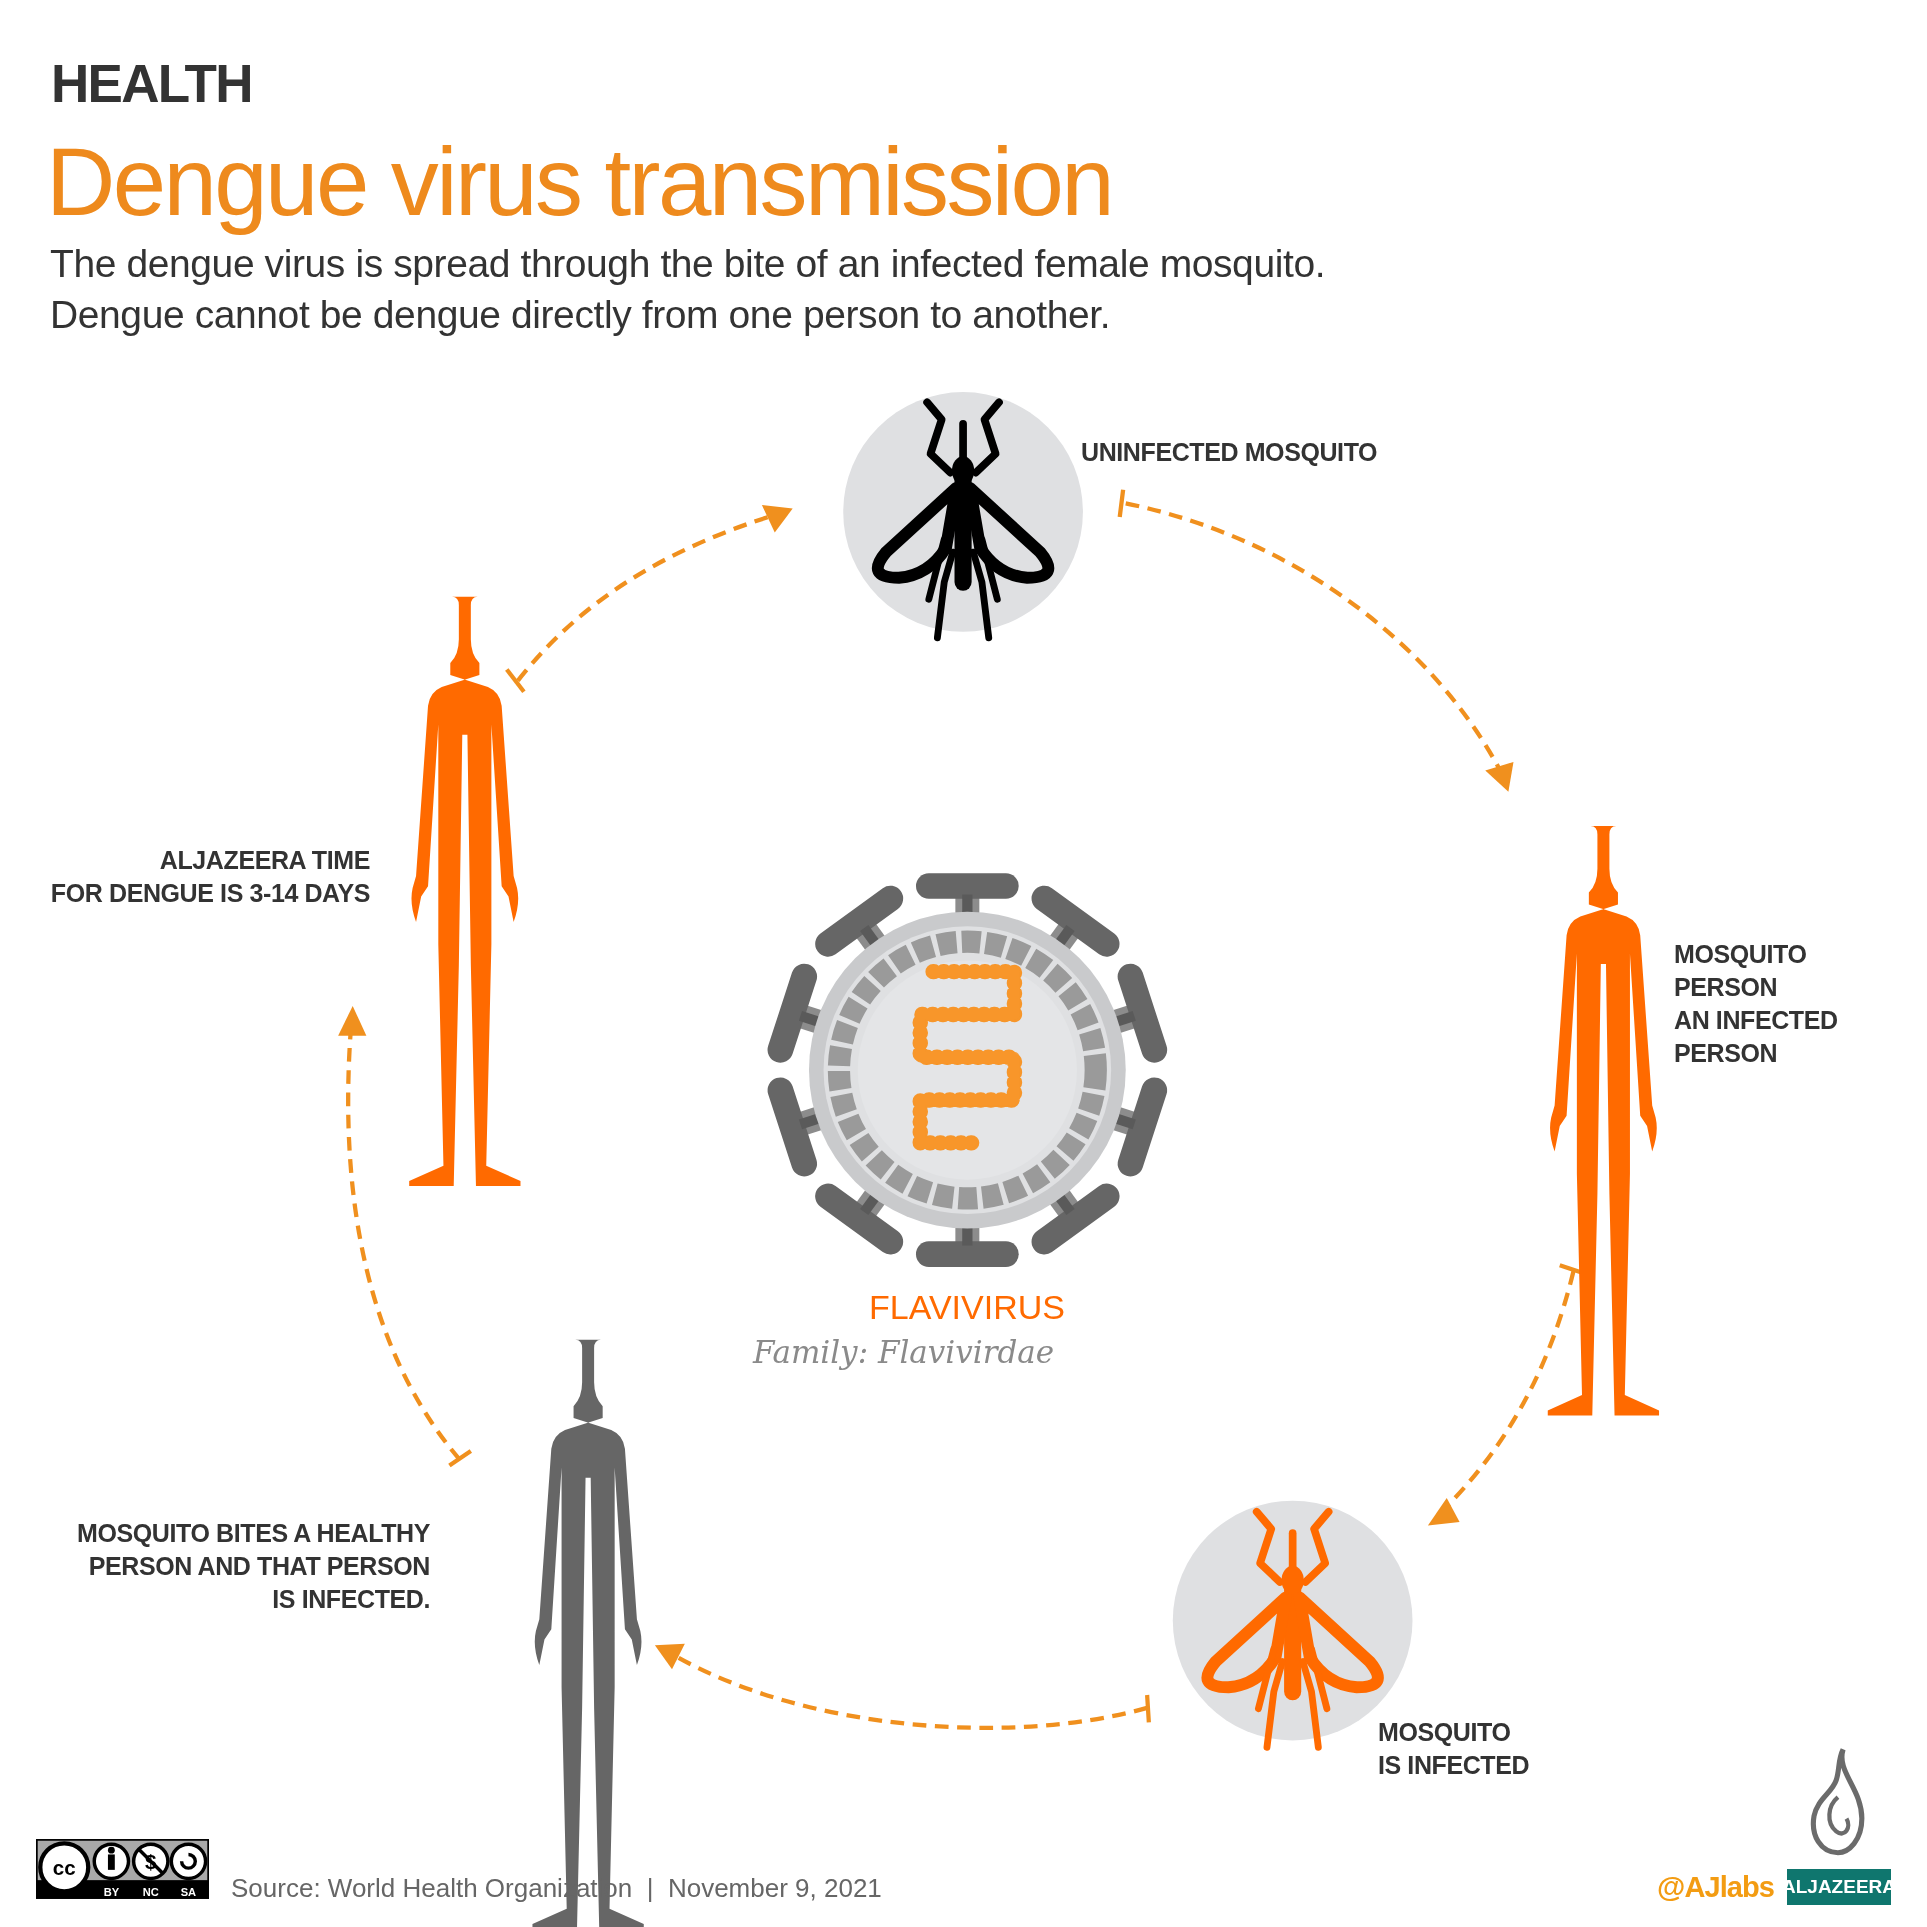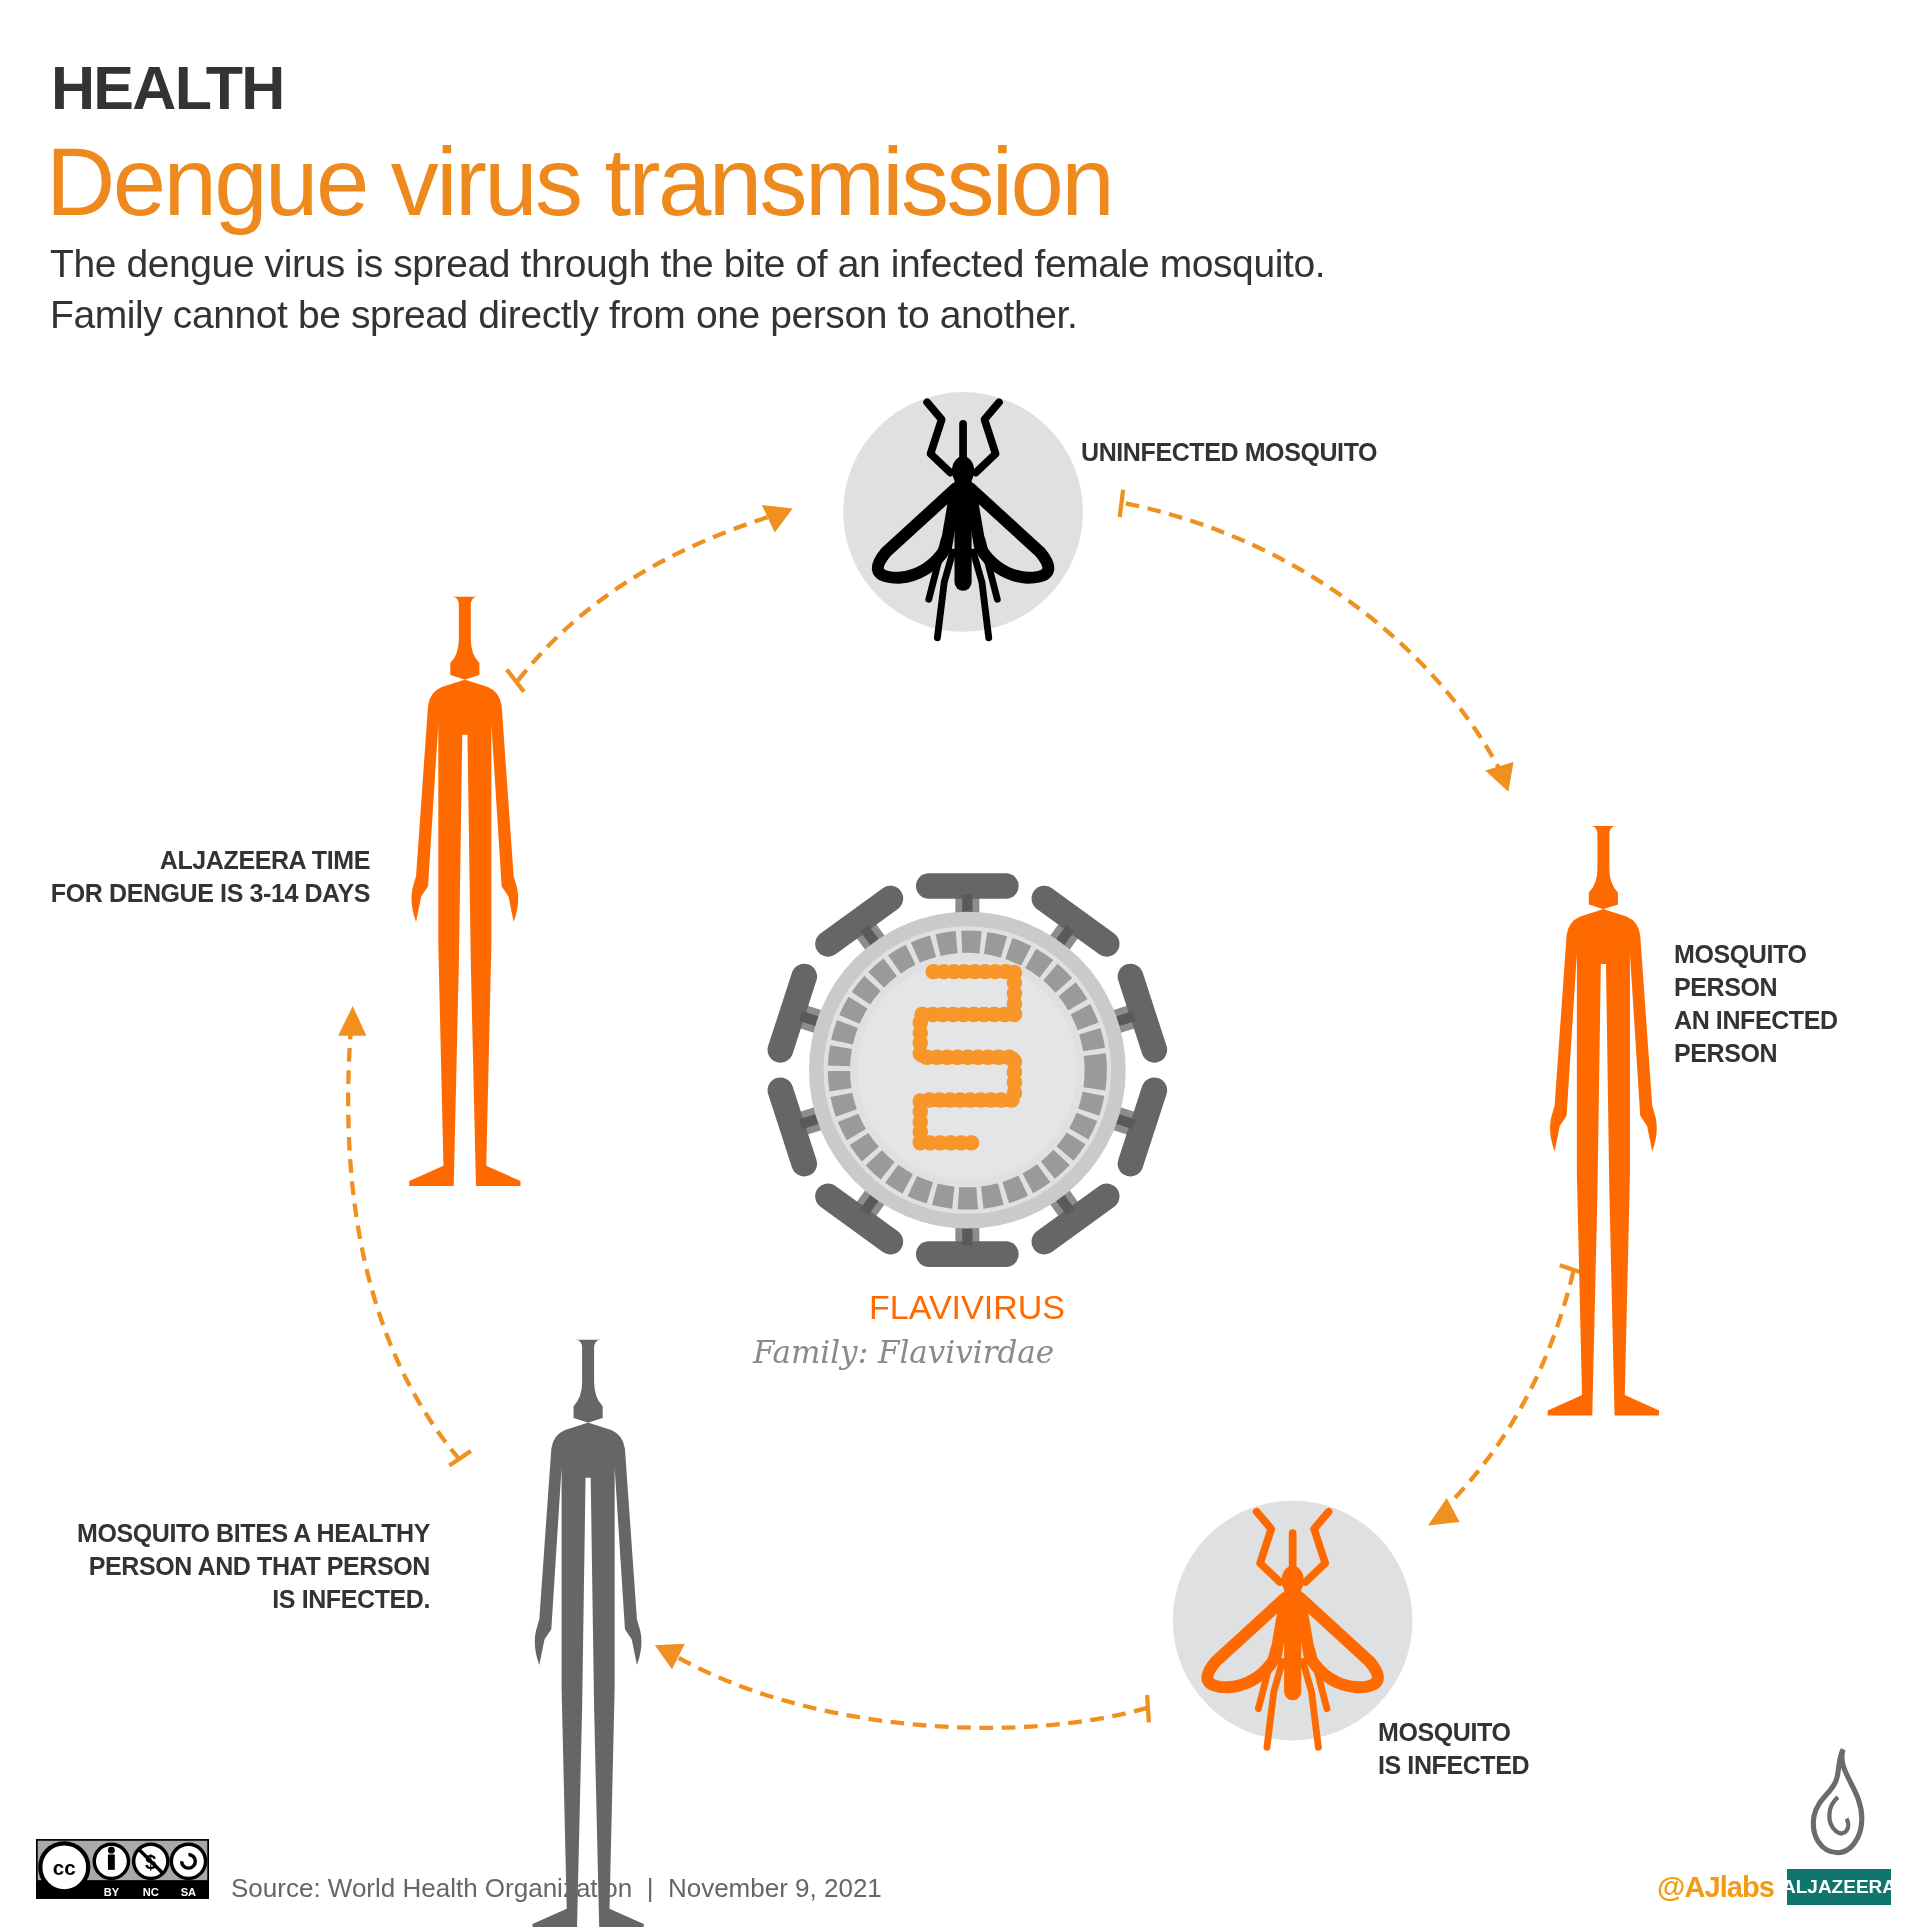--- a/index.html
+++ b/index.html
@@ -1,37 +1,37 @@
 <!DOCTYPE html>
 <html style="font-size:13.7px"><head>
 <meta charset="utf-8">
 <style>
   html,body{margin:0;padding:0;background:#ffffff;}
   body{width:1927px;height:1927px;position:relative;overflow:hidden;font-family:"Liberation Sans","DejaVu Sans",sans-serif;}
   .abs{position:absolute;}
-  .kicker{left:51px;top:53px;font-size:61px;font-weight:bold;color:#333333;letter-spacing:-1.7px;}
+  .kicker{left:51px;top:53px;font-size:53px;font-weight:bold;color:#333333;letter-spacing:-1.7px;}
   .title{left:46px;top:127px;font-size:96px;color:#EE8A1D;letter-spacing:-2.6px;font-weight:normal;}
   .subtitle{left:50px;top:238px;font-size:39px;color:#333333;line-height:51px;letter-spacing:-0.4px;}
   .label{font-size:25px;font-weight:bold;color:#333333;line-height:33px;letter-spacing:-0.4px;}
   .label.right{text-align:right;}
   .flav{left:796px;top:1288px;width:342px;text-align:center;font-size:34px;color:#FF6A00;}
   .family{left:753px;top:1334px;width:428px;text-align:left;font-size:31px;color:#8a8a8a;font-style:italic;font-family:"DejaVu Serif","Liberation Serif",serif;}
   .source{left:231px;top:1873px;font-size:26px;color:#666666;}
   .ajlabs{left:1657px;top:1871px;font-size:29px;font-weight:bold;color:#F39C12;letter-spacing:-0.9px;}
   .ajbox{left:1787px;top:1869px;width:104px;height:36px;background:#0f766e;color:#ffffff;font-size:19px;font-weight:bold;display:flex;align-items:center;justify-content:center;letter-spacing:0px;}
   .cc{left:36px;top:1839px;width:173px;height:60px;}
 </style>
 </head>
 <body>
 
 <div class="abs kicker">HEALTH</div>
 <div class="abs title">Dengue virus transmission</div>
 <div class="abs subtitle">
   <div>The dengue virus is spread through the bite of an infected female mosquito.</div>
-  <div>Family cannot be spread directly from one person to another.</div>
+  <div>Dengue cannot be dengue directly from one person to another.</div>
 </div>
 
 <svg class="abs" style="left:0;top:0;" width="1927" height="1927" viewBox="0 0 2251 2251">
   <defs>
     <g id="person">
       <path d="M60,0 h34 q8,0 8,10 v40 q0,18 -10,28 v14 l44,14 q14,6 16,22 l14,200 l4,14 q4,18 -4,40 l-6,-30 l-8,-12 l-12,-190 v258 l-6,260 l40,18 v6 h-52 l-6,-260 l-4,-270 h-6 l-4,270 l-6,260 h-52 v-6 l40,-18 l-6,-260 v-258 l-12,190 l-8,12 l-6,30 q-8,-22 -4,-40 l4,-14 l14,-200 q2,-16 16,-22 l44,-14 v-14 q-10,-10 -10,-28 v-40 q0,-10 8,-10 z"></path>
     </g>
     <g id="mosquito" fill="none" stroke-linecap="round" stroke-linejoin="round">
 
       <polyline points="-42,-110 -25,-90 -38,-50 -15,-28" stroke-width="9"></polyline>

